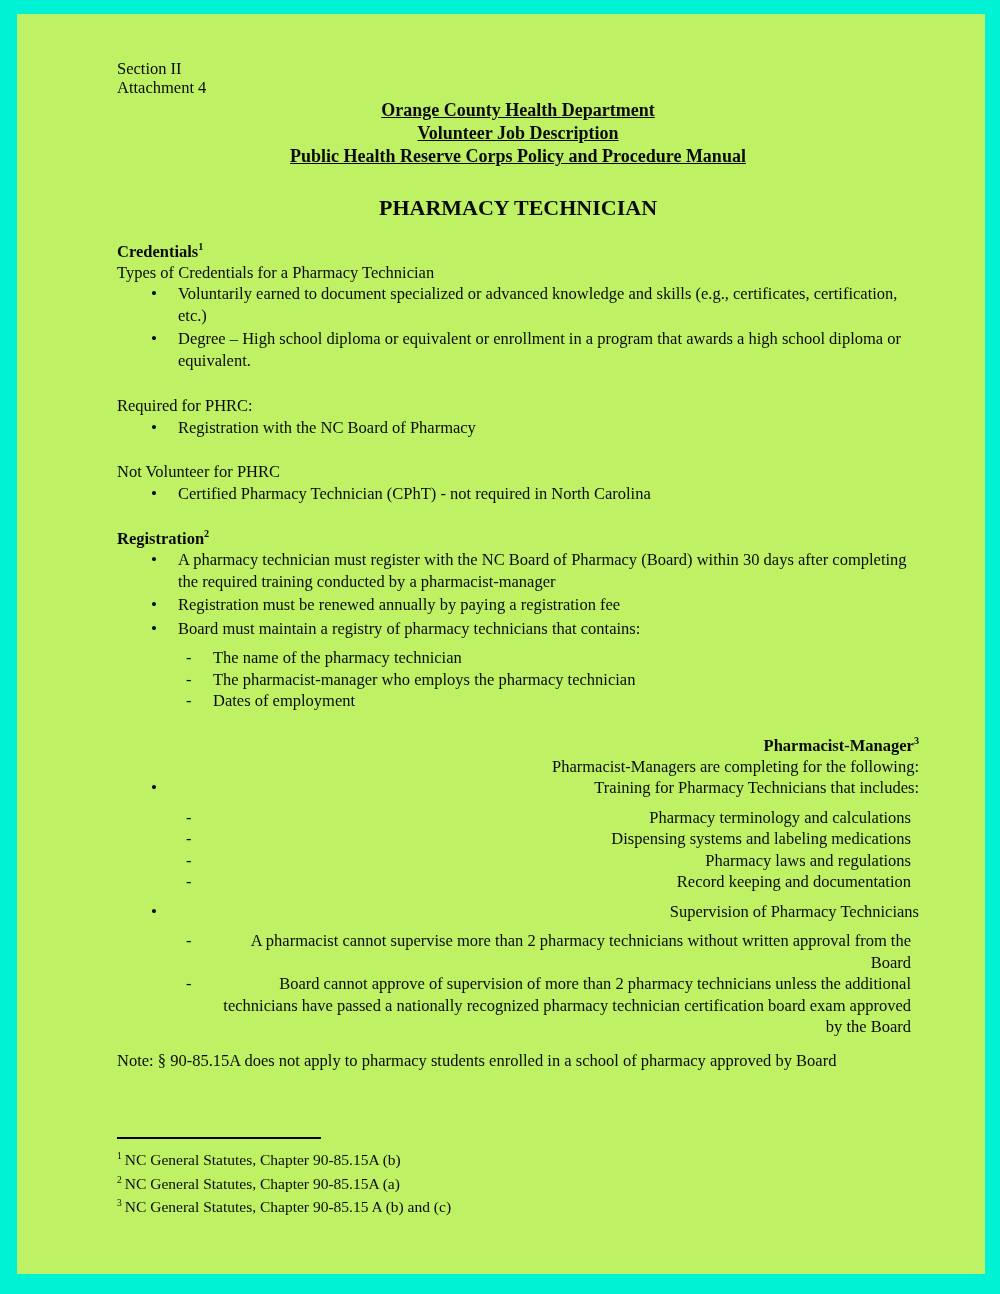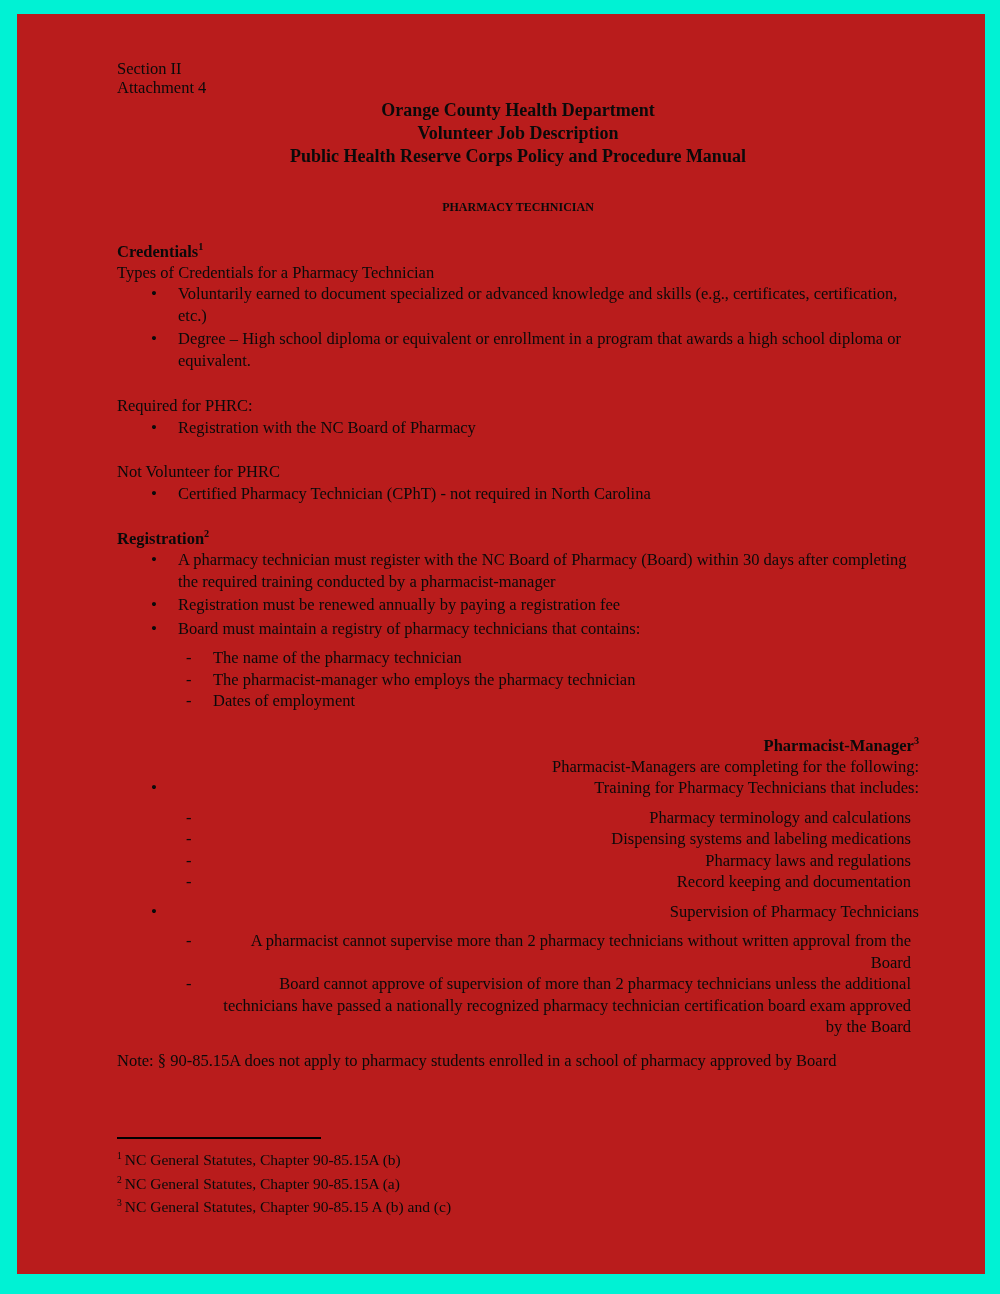--- a/index.html
+++ b/index.html
@@ -6,41 +6,42 @@
   body {
     width: 1000px; height: 1294px;
     background: #00f2d4;
     position: relative;
     font-family: "Liberation Serif", serif;
   }
   .page {
     position: absolute;
     left: 17px; top: 14px;
     width: 968px; height: 1260px;
-    background: #b91c1c;
+    background: #bef264;
     color: #0a0a0a;
     overflow: hidden;
   }
   .content {
     padding: 45px 66px 0 100px;
     font-size: 16.5px;
     line-height: 21.5px;
   }
   .corner { line-height: 19px; }
   .hdr {
     text-align: center;
     font-weight: bold;
     font-size: 18px;
     line-height: 23px;
     margin-top: 2px;
+    text-decoration: underline;
   }
   .doc-title {
     text-align: center;
     font-weight: bold;
-    font-size: 12px;
+    font-size: 22px;
     margin-top: 29px;
   }
   .section-heading { font-weight: bold; }
   .sec-credentials { margin-top: 17px; }
   .sec-required    { margin-top: 24px; }
   .sec-notrequired { margin-top: 23px; }
   .sec-registration{ margin-top: 19px; }
   .sec-pharmacist  { margin-top: 18px; text-align: right; }
   sup { font-size: 0.62em; }
   ul.bullets { list-style: none; margin: 0; padding: 0; }

